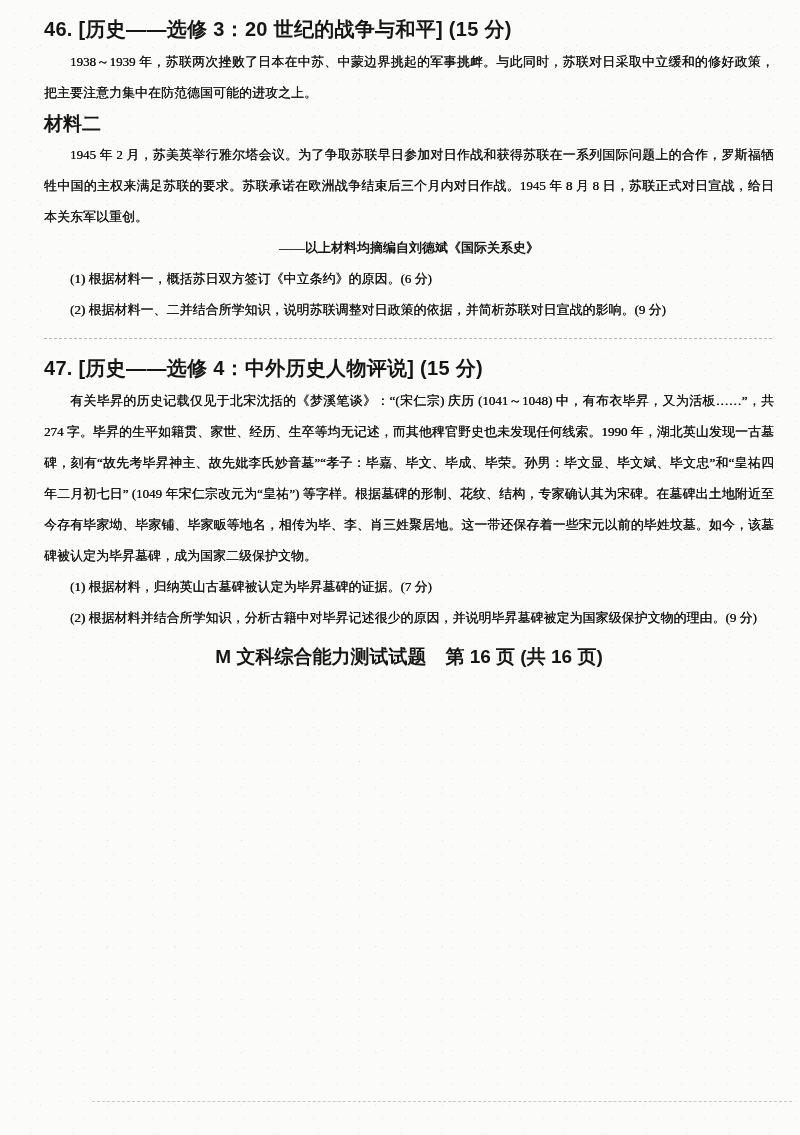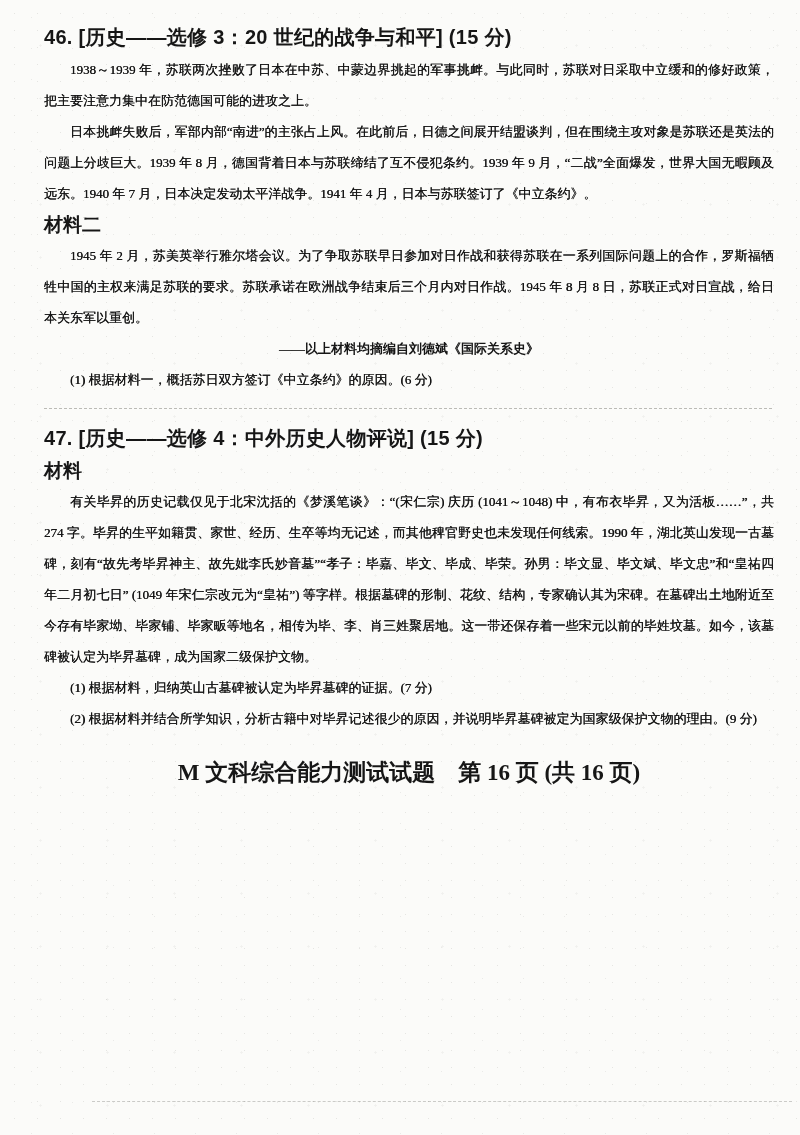--- a/index.html
+++ b/index.html
@@ -14,21 +14,21 @@
     
     background-image:
       radial-gradient(circle, rgba(110,110,104,0.16) 0.6px, transparent 1px),
       radial-gradient(circle, rgba(95,95,90,0.11) 0.6px, transparent 1px),
       radial-gradient(circle, rgba(130,130,122,0.09) 0.9px, transparent 1.3px);
     background-size: 23px 17px, 41px 31px, 67px 53px;
     background-position: 3px 5px, 11px 2px, 7px 19px;
     font-family: "Liberation Serif", "DejaVu Serif", serif;
   }
   .page {
-    padding: 20px 26px 0 44px;
+    padding: 12px 26px 0 44px;
   }
   .line {
     font-size: 13px;
     line-height: 31px;
   }
   .q-heading {
     font-family: "Liberation Sans", "DejaVu Sans", sans-serif;
     font-weight: bold;
     font-size: 20px;
     line-height: 34px;
@@ -54,26 +54,26 @@
     text-indent: 2em;
     text-align: justify;
     text-shadow: 0.3px 0 0 currentColor;
   }
   .divider {
     border: 0;
     border-top: 1px dashed rgba(108,108,100,0.45);
     margin: 13px 2px 11px 0;
   }
   .footer {
-    margin-top: 24px;
+    margin-top: 9px;
     text-align: center;
     font-weight: bold;
-    font-size: 23px;
+    font-size: 19px;
     line-height: 30px;
-    font-family: Liberation Serif, serif;
+    font-family: Liberation Sans, sans-serif;
   }
   .bottom-artifact {
     position: absolute;
     left: 92px;
     right: 8px;
     top: 1101px;
     border-top: 1px dashed rgba(115,115,108,0.35);
   }
   .q-block { margin: 0; }
   .q47-block { margin-top: 12px; }
@@ -82,38 +82,37 @@
 <body>
 
 <div class="page">
 
   <section class="q-block">
     <div class="q-heading line">46. [历史——选修 3：20 世纪的战争与和平] (15 分)</div>
 
 
     <div class="para line">1938～1939 年，苏联两次挫败了日本在中苏、中蒙边界挑起的军事挑衅。与此同时，苏联对日采取中立缓和的修好政策，把主要注意力集中在防范德国可能的进攻之上。</div>
 
-    <div class="para line">日本挑衅失败后，军部内部“南进”的主张占上风。在此前后，日德之间展开结盟谈判，但在围绕主攻对象是苏联还是英法的问题上分歧巨大。1939 年 8 月，德国背着日本与苏联缔结了互不侵犯条约。1939 年 9 月，“二战”全面爆发，世界大国无暇顾及远东。1940 年 7 月，日本决定发动太平洋战争。1941 年 4 月，日本与苏联签订了《中立条约》。</div>
 
     <div class="mat-label line">材料二</div>
 
     <div class="para line">1945 年 2 月，苏美英举行雅尔塔会议。为了争取苏联早日参加对日作战和获得苏联在一系列国际问题上的合作，罗斯福牺牲中国的主权来满足苏联的要求。苏联承诺在欧洲战争结束后三个月内对日作战。1945 年 8 月 8 日，苏联正式对日宣战，给日本关东军以重创。</div>
 
     <div class="source-line line">——以上材料均摘编自刘德斌《国际关系史》</div>
 
     <div class="sub-q line">(1) 根据材料一，概括苏日双方签订《中立条约》的原因。(6 分)</div>
 
+    <div class="sub-q line">(2) 根据材料一、二并结合所学知识，说明苏联调整对日政策的依据，并简析苏联对日宣战的影响。(9 分)</div>
   </section>
 
   <hr class="divider">
 
   <section class="q-block q47-block">
     <div class="q-heading line">47. [历史——选修 4：中外历史人物评说] (15 分)</div>
 
-    <div class="mat-label line">材料</div>
 
     <div class="para line">有关毕昇的历史记载仅见于北宋沈括的《梦溪笔谈》：“(宋仁宗) 庆历 (1041～1048) 中，有布衣毕昇，又为活板……”，共 274 字。毕昇的生平如籍贯、家世、经历、生卒等均无记述，而其他稗官野史也未发现任何线索。1990 年，湖北英山发现一古墓碑，刻有“故先考毕昇神主、故先妣李氏妙音墓”“孝子：毕嘉、毕文、毕成、毕荣。孙男：毕文显、毕文斌、毕文忠”和“皇祐四年二月初七日” (1049 年宋仁宗改元为“皇祐”) 等字样。根据墓碑的形制、花纹、结构，专家确认其为宋碑。在墓碑出土地附近至今存有毕家坳、毕家铺、毕家畈等地名，相传为毕、李、肖三姓聚居地。这一带还保存着一些宋元以前的毕姓坟墓。如今，该墓碑被认定为毕昇墓碑，成为国家二级保护文物。</div>
 
 
     <div class="sub-q line">(1) 根据材料，归纳英山古墓碑被认定为毕昇墓碑的证据。(7 分)</div>
 
     <div class="sub-q line">(2) 根据材料并结合所学知识，分析古籍中对毕昇记述很少的原因，并说明毕昇墓碑被定为国家级保护文物的理由。(9 分)</div>
   </section>
 
   <div class="footer">M 文科综合能力测试试题　第 16 页 (共 16 页)</div>

